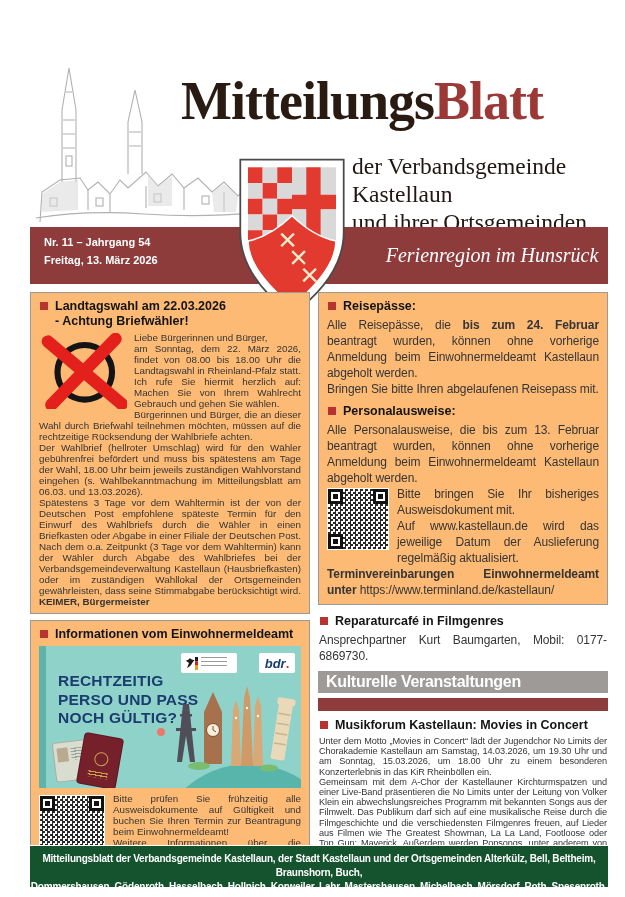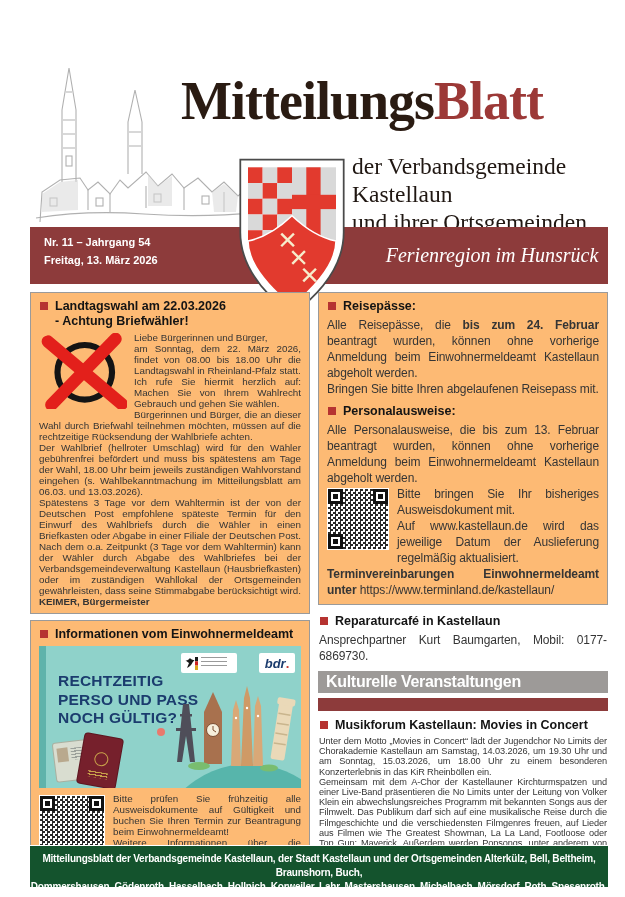--- a/index.html
+++ b/index.html
@@ -296,21 +296,21 @@
           <p>Bitte bringen Sie Ihr bisheriges Ausweisdokument mit.</p>
           <p>Auf www.kastellaun.de wird das jeweilige Datum der Auslieferung regelmäßig aktualisiert.</p>
           <p><span class="b">Terminvereinbarungen Einwohnermeldeamt unter</span> <span>https://www.terminland.de/kastellaun/</span></p>
         </div>
       </div>
     </div>
 
     <div class="plain" style="margin-top:9px;">
       <div class="art-head">
         <span class="bullet"></span>
-        <div class="ht">Reparaturcafé in Kastellaun</div>
+        <div class="ht">Reparaturcafé in Filmgenres</div>
       </div>
       <div class="body-txt">
         <p>Ansprechpartner Kurt Baumgarten, Mobil: 0177-6869730.</p>
       </div>
     </div>
 
     <div class="section-bar">Kulturelle Veranstaltungen</div>
     <div class="red-bar"></div>
 
     <div class="plain musik">

